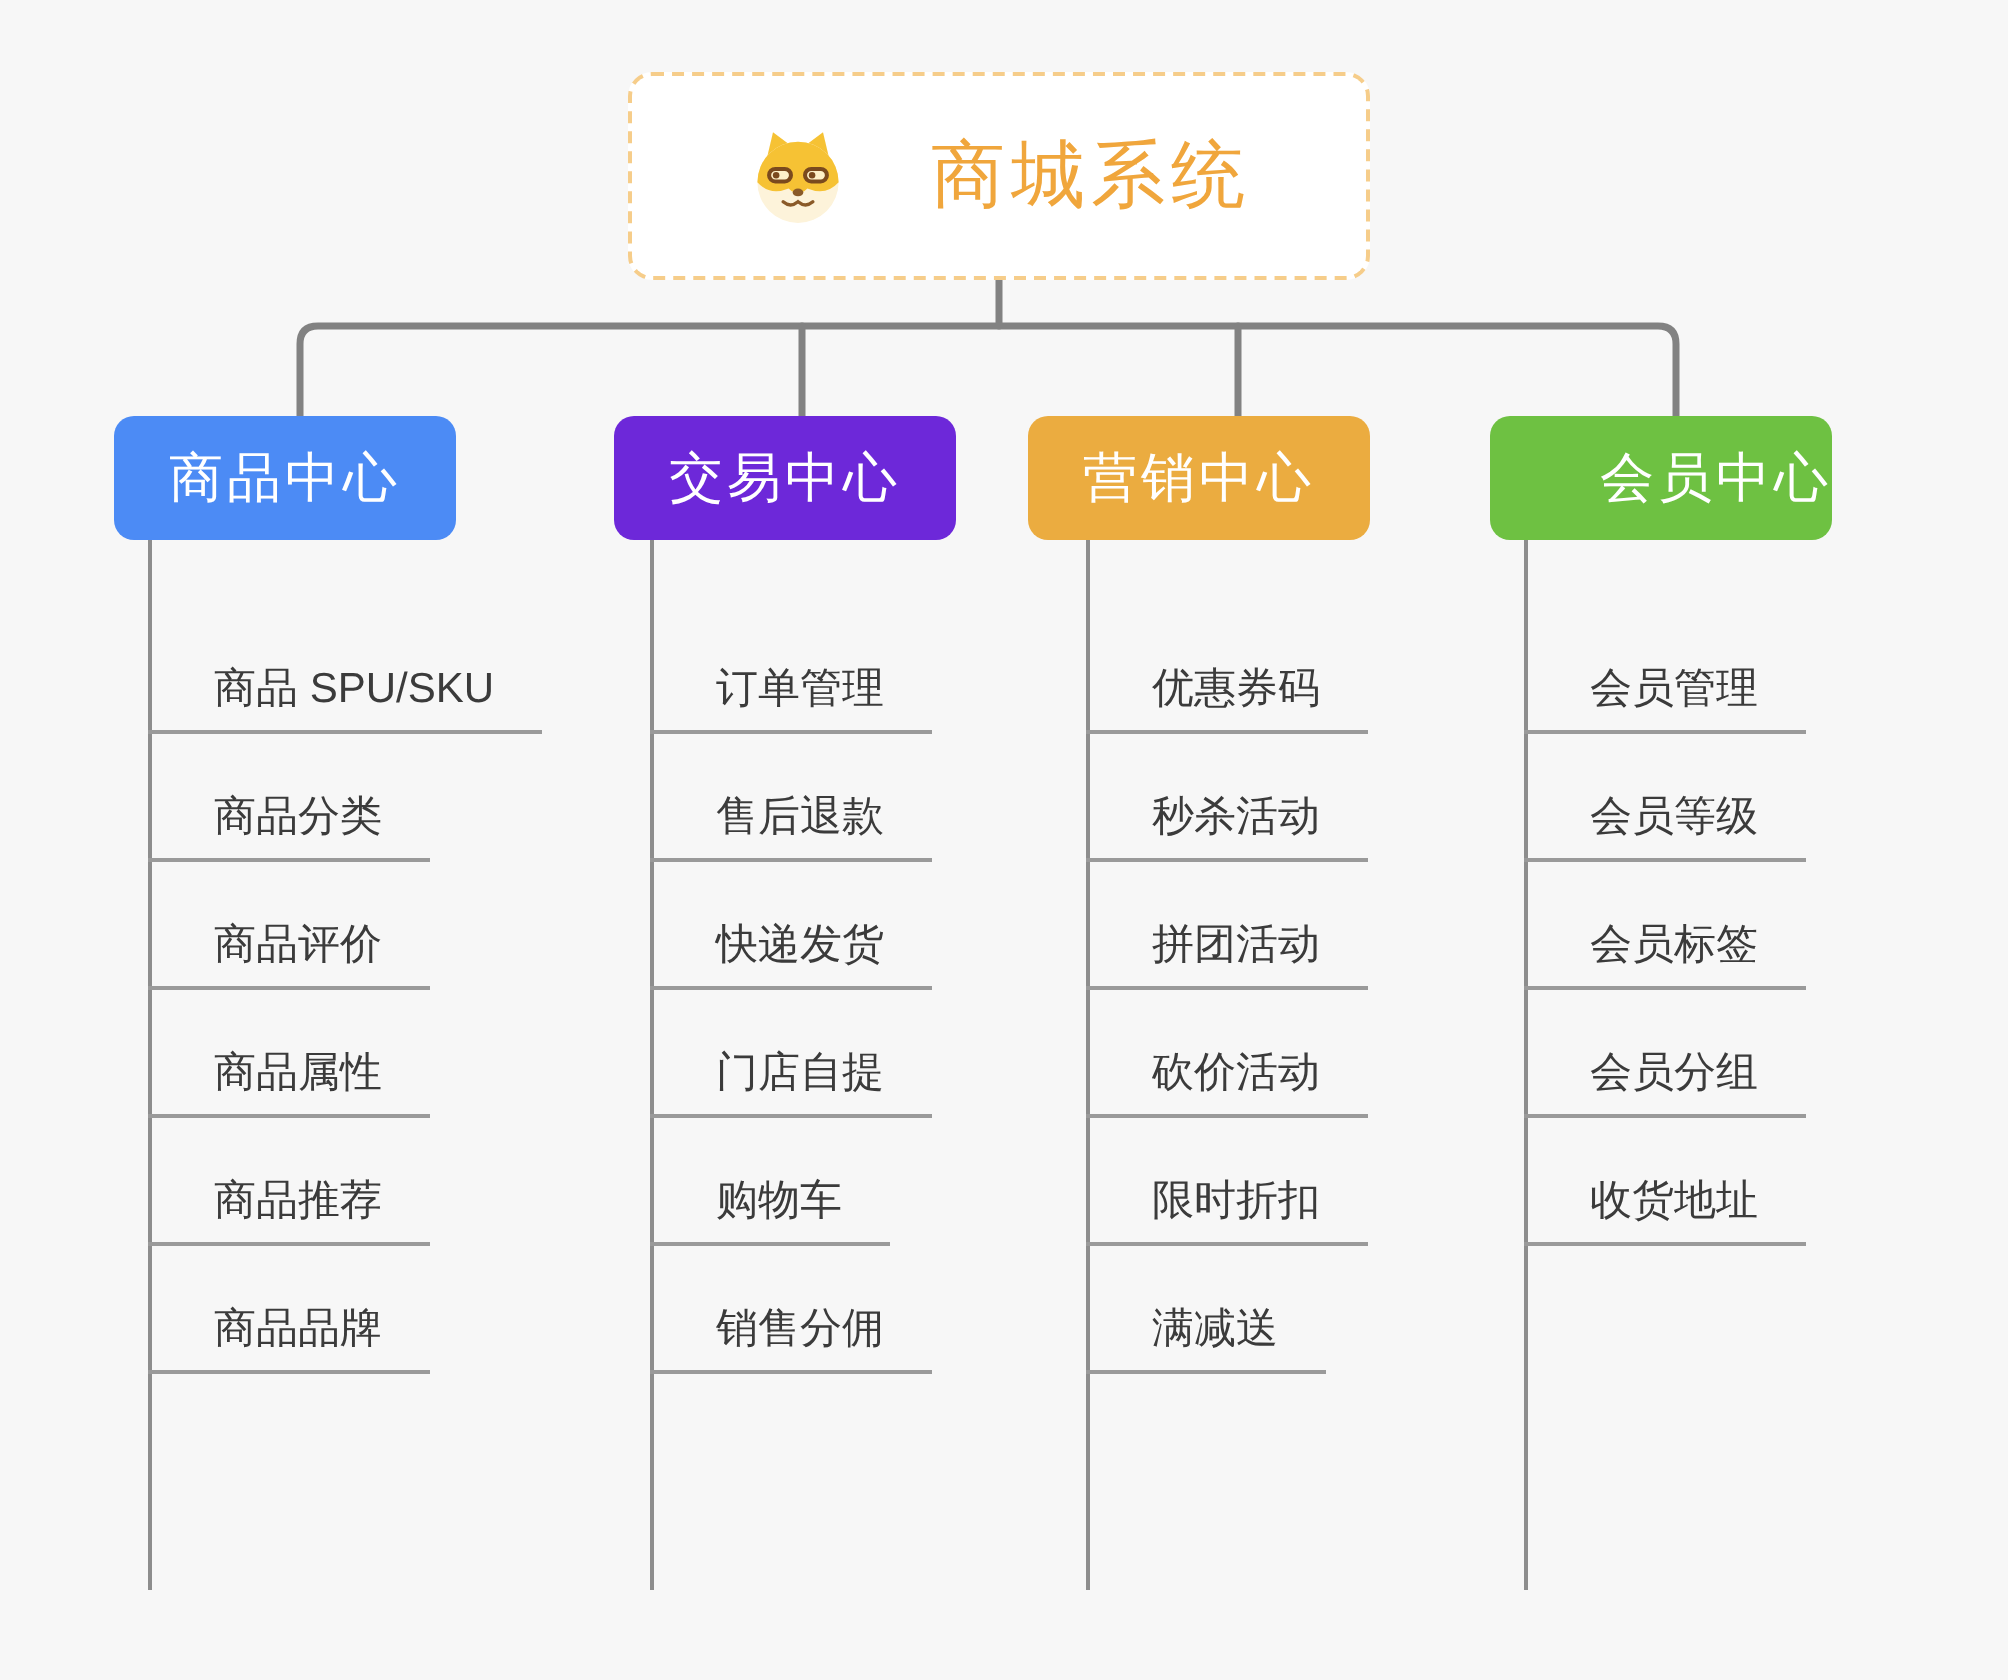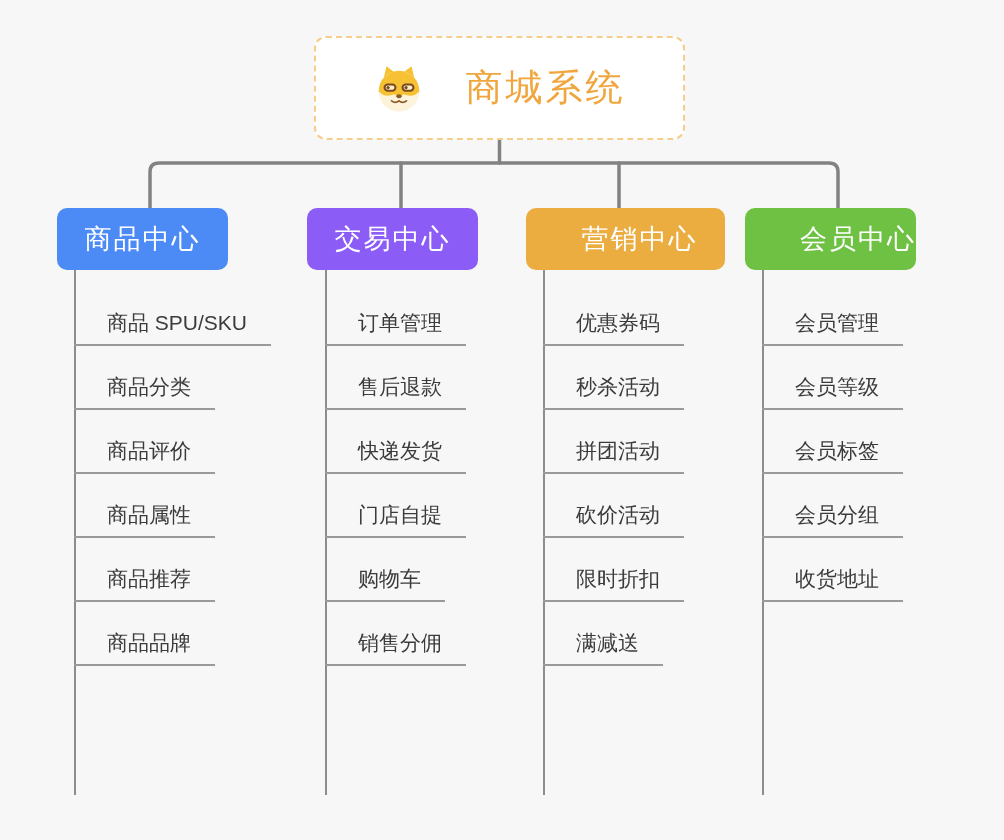--- a/index.html
+++ b/index.html
@@ -45,21 +45,21 @@
     border-radius:10px;
     display:flex;align-items:center;justify-content:center;
     color:#ffffff;
     font-size:27px;
     letter-spacing:2px;
     white-space:nowrap;
     cursor:default;
   }
   .branch-btn.b0{left:57px;}
   .branch-btn.b1{left:307px;}
-  .branch-btn.b2{left:526px;padding-left:28px;}
+  .branch-btn.b2{left:514px;}
   .branch-btn.b3{left:745px;justify-content:flex-end;}
   
   .column{
     position:absolute;top:270px;
     margin:0;padding:0;list-style:none;
   }
   .column.c0{left:74px;}
   .column.c1{left:325px;}
   .column.c2{left:543px;}
   .column.c3{left:762px;}
@@ -70,21 +70,21 @@
     width:2px;height:525px;
     background:#8d8d8d;
   }
   .column li{
     position:relative;
     height:64px;
     width:-moz-fit-content;
     width:fit-content;
     display:flex;align-items:flex-end;
   }
-  .column li:first-child{height:76px;}
+  .column li:first-child{height:97px;}
   .child-label{
     display:inline-block;
     padding:0 24px 7px 33px;
     border-bottom:2px solid #9a9a9a;
     font-size:21px;
     color:#3b3b3b;
     white-space:nowrap;
   }
 </style>
 </head>
@@ -113,21 +113,21 @@
       <circle cx="41" cy="31.5" r="2.1" fill="#7a4a1e"></circle>
       <ellipse cx="32" cy="42.5" rx="3.4" ry="2.5" fill="#8a5a28"></ellipse>
       <path d="M22.5 48.5 Q27.2 52.5 32 48.5 Q36.8 52.5 41.5 48.5" stroke="#8a5a28" stroke-width="2.2" fill="none" stroke-linecap="round"></path>
     </svg>
     <span class="root-title" style="color: rgb(240, 166, 60);">商城系统</span>
   </div>
 
   <div class="branch-btn b0" style="background-color: rgb(76, 139, 245);">
     <span>商品中心</span>
   </div>
-  <div class="branch-btn b1" style="background-color: #8b5cf6;">
+  <div class="branch-btn b1" style="background-color: #6d28d9;">
     <span>交易中心</span>
   </div>
   <div class="branch-btn b2" style="background-color: rgb(235, 172, 64);">
     <span>营销中心</span>
   </div>
   <div class="branch-btn b3" style="background-color: rgb(110, 193, 66);">
     <span>会员中心</span>
   </div>
 
   <ul class="column c0">

